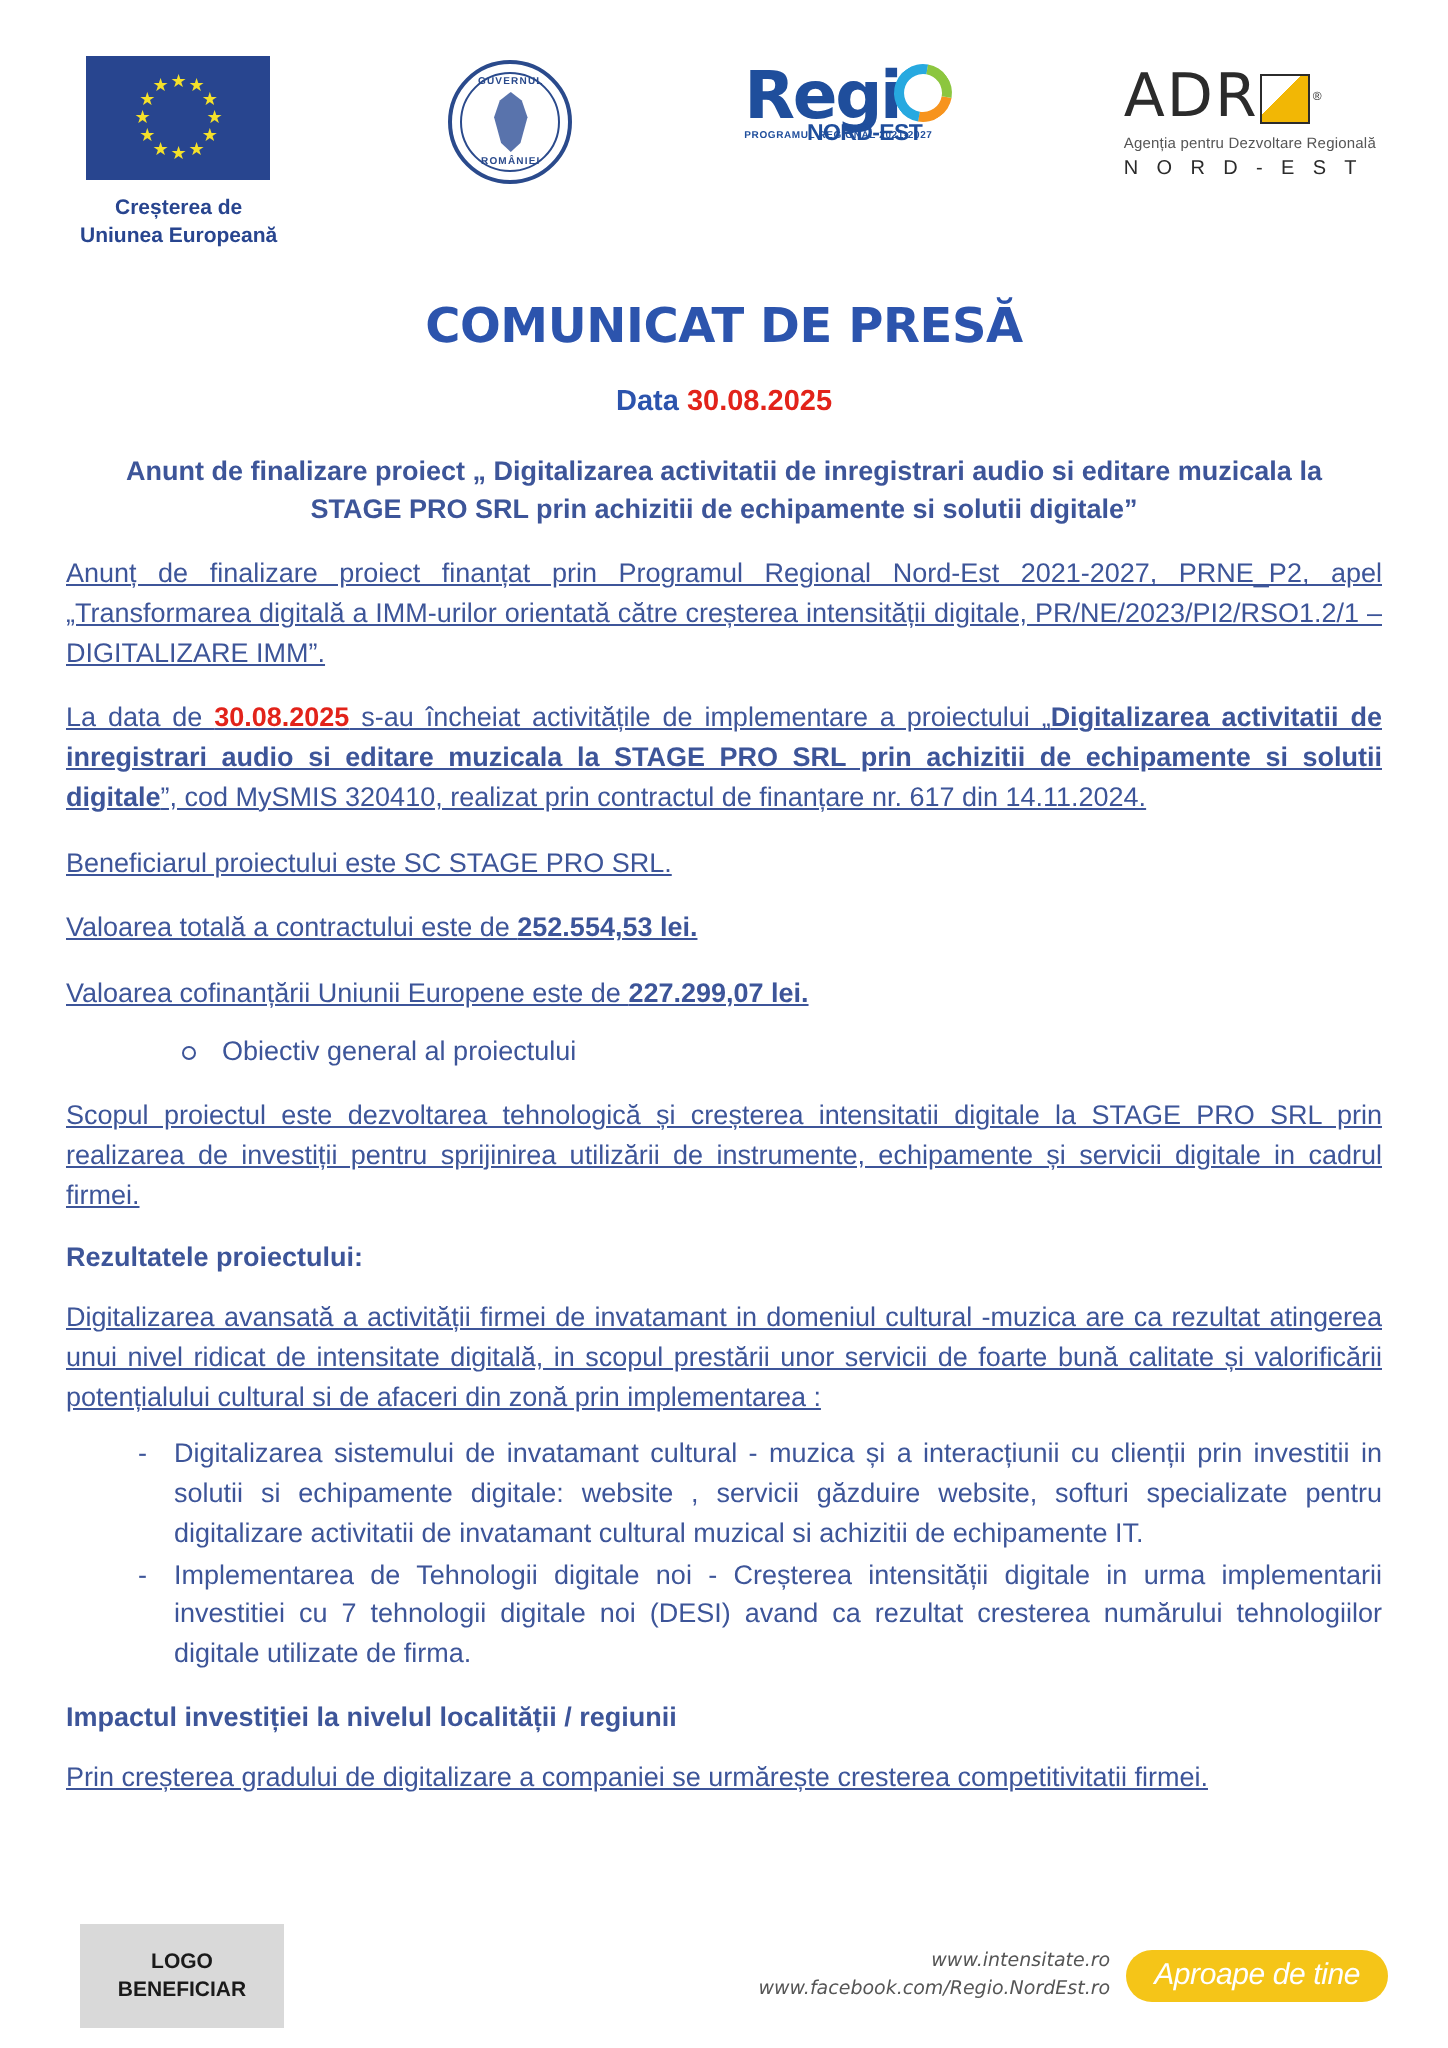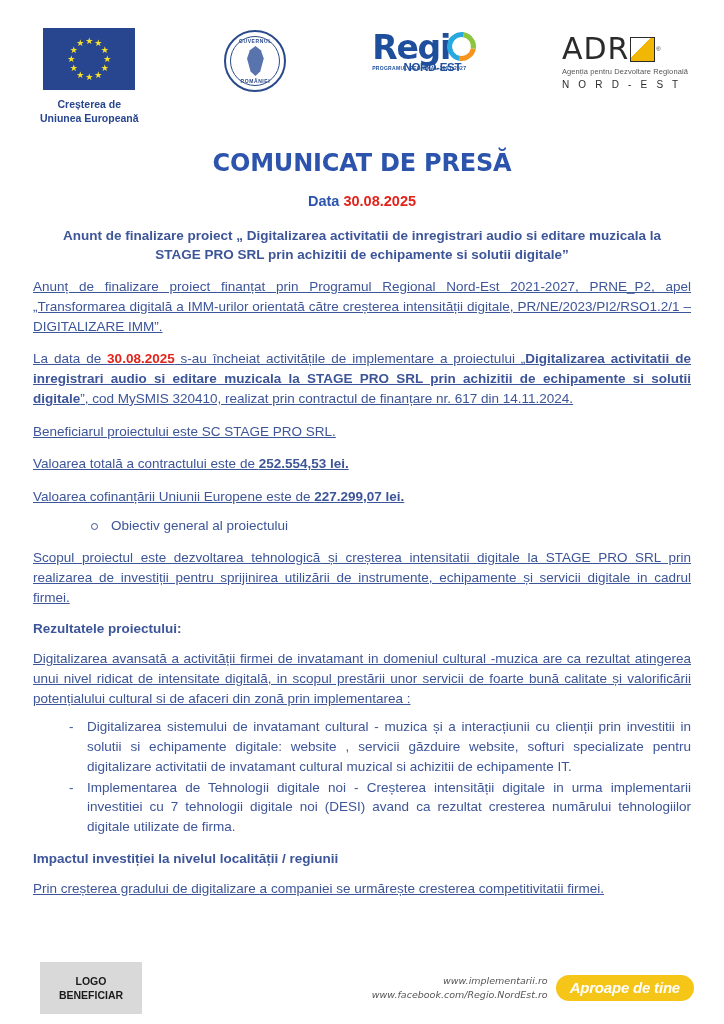--- a/index.html
+++ b/index.html
@@ -276,21 +276,21 @@
     font-style: italic;
     color: #555;
     line-height: 1.5;
     font-family: "DejaVu Sans", sans-serif;
   }
   .badge {
     background: #f5c518;
     color: #ffffff;
     font-size: 15px;
     font-style: italic;
-    font-weight: bold;
+    font-weight: normal;
     padding: 4px 14px 5px 14px;
     border-radius: 14px;
     letter-spacing: -.2px;
     white-space: nowrap;
   }
 </style>
 </head>
 <body>
 
 <div class="logo-bar">
@@ -392,18 +392,18 @@
 </div>
 
 <div class="footer">
   <div class="logo-beneficiar">
     <div>LOGO</div>
     <div>BENEFICIAR</div>
   </div>
 
   <div class="footer-right">
     <div class="urls">
-      <div>www.implementarii.ro</div>
+      <div>www.intensitate.ro</div>
       <div>www.facebook.com/Regio.NordEst.ro</div>
     </div>
     <div class="badge">Aproape de tine</div>
   </div>
 </div>
 
 </body></html>

